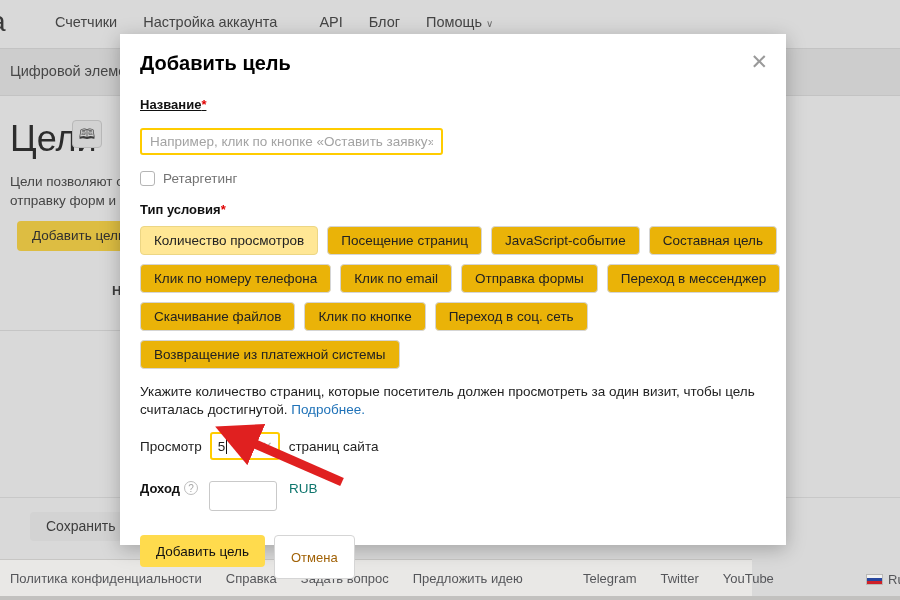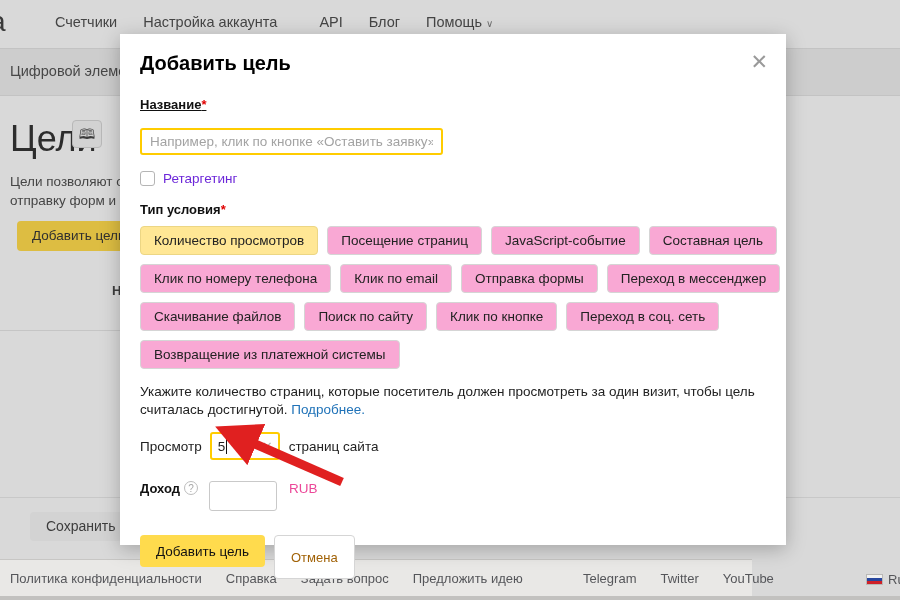--- a/index.html
+++ b/index.html
@@ -39,42 +39,42 @@
   .m-inner { padding:18px 20px 0 20px; }
   .m-title { font-size:20px; font-weight:bold; color:#000; }
   .m-close { position:absolute; right:18px; top:20px; font-size:21px; color:#9a9a9a; line-height:16px; cursor:pointer; }
 
   .lbl { font-size:13px; font-weight:bold; color:#111; }
   .req { color:#e00000; font-weight:bold; }
   .name-label { margin-top:22px;text-decoration:underline; }
   .name-input { margin-top:16px; width:303px; height:27px; border:2px solid #ffcc00; border-radius:3px; padding:5px 8px; font-size:13.5px; color:#222; outline:none; }
   .name-input::placeholder { color:#a3a3a3; }
 
-  .check-row { margin-top:16px; display:flex; align-items:center; gap:8px; font-size:13.5px; color:#6d28d9; }
+  .check-row { margin-top:16px; display:flex; align-items:center; gap:8px; font-size:13.5px; color:#737373; }
   .checkbox { width:15px; height:15px; border:1px solid #b5b5b5; border-radius:3px; background:#fff; }
 
   .cond-label { margin-top:16px; }
   .chip-row { margin-top:9px; display:flex; gap:9px; }
-  .chip { height:29px; line-height:27px; padding:0 13px; border:1px solid #d5d5d5; border-radius:4px; background:#f9a8d4; font-size:13.5px; color:#222; white-space:nowrap; cursor:pointer; }
+  .chip { height:29px; line-height:27px; padding:0 13px; border:1px solid #d5d5d5; border-radius:4px; background:#eab308; font-size:13.5px; color:#222; white-space:nowrap; cursor:pointer; }
   .chip.selected { background:#ffe795; border-color:#ecd684; }
 
   .hint { margin-top:14px; width:628px; font-size:13.5px; color:#222; line-height:18px; }
   .hint a { color:#1f72b8; text-decoration:none; }
 
   .views-row { margin-top:13px; display:flex; align-items:center; font-size:13.5px; color:#222; }
   .views-input-wrap { margin-left:8px; width:70px; height:28px; border:2px solid #ffcc00; border-radius:3px; display:flex; align-items:center; padding:0 6px; position:relative; background:#fff; }
   .views-value { font-size:13.5px; color:#222; }
   .caret { width:1px; height:15px; background:#111; margin-left:1px; }
   .clear-x { position:absolute; right:5px; font-size:13px; color:#b5b5b5; cursor:pointer; }
   .views-suffix { margin-left:9px; }
 
   .revenue-row { margin-top:21px; display:flex; align-items:flex-start; font-size:13.5px; }
   .q-icon { width:14px; height:14px; border-radius:50%; border:1px solid #bdbdbd; color:#a7a7a7; font-size:10px; text-align:center; line-height:13px; margin-left:4px; }
   .revenue-input { margin-left:11px; width:68px; height:30px; border:1px solid #c9c9c9; border-radius:3px; padding:0 6px; font-size:13.5px; }
-  .currency { margin-left:12px; color:#ec4899; }
+  .currency { margin-left:12px; color:#0f766e; }
 
   .action-row { margin-top:24px; display:flex; gap:9px; }
   .btn-primary { height:32px; padding:0 16px; background:#ffdb4d; border:none; border-radius:4px; font-size:13.5px; color:#111; cursor:pointer; }
   .btn-secondary { height:44px; padding:0 16px; background:#fff; border:1px solid #d5d5d5; border-radius:4px; font-size:13px; color:#a16207; cursor:pointer; }
 
   .arrow-svg { position:absolute; left:190px; top:400px; width:170px; height:95px; pointer-events:none; }
 </style>
 </head>
 <body>
 
@@ -150,21 +150,20 @@
       <span class="chip">Составная цель</span>
     </div>
     <div class="chip-row">
       <span class="chip">Клик по номеру телефона</span>
       <span class="chip">Клик по email</span>
       <span class="chip">Отправка формы</span>
       <span class="chip">Переход в мессенджер</span>
     </div>
     <div class="chip-row">
       <span class="chip">Скачивание файлов</span>
-      <span class="chip">Поиск по сайту</span>
       <span class="chip">Клик по кнопке</span>
       <span class="chip">Переход в соц. сеть</span>
     </div>
     <div class="chip-row">
       <span class="chip">Возвращение из платежной системы</span>
     </div>
 
     <div class="hint"><span>Укажите количество страниц, которые посетитель должен просмотреть за один визит, чтобы цель считалась достигнутой. </span><a href="#">Подробнее.</a></div>
 
     <div class="views-row">

